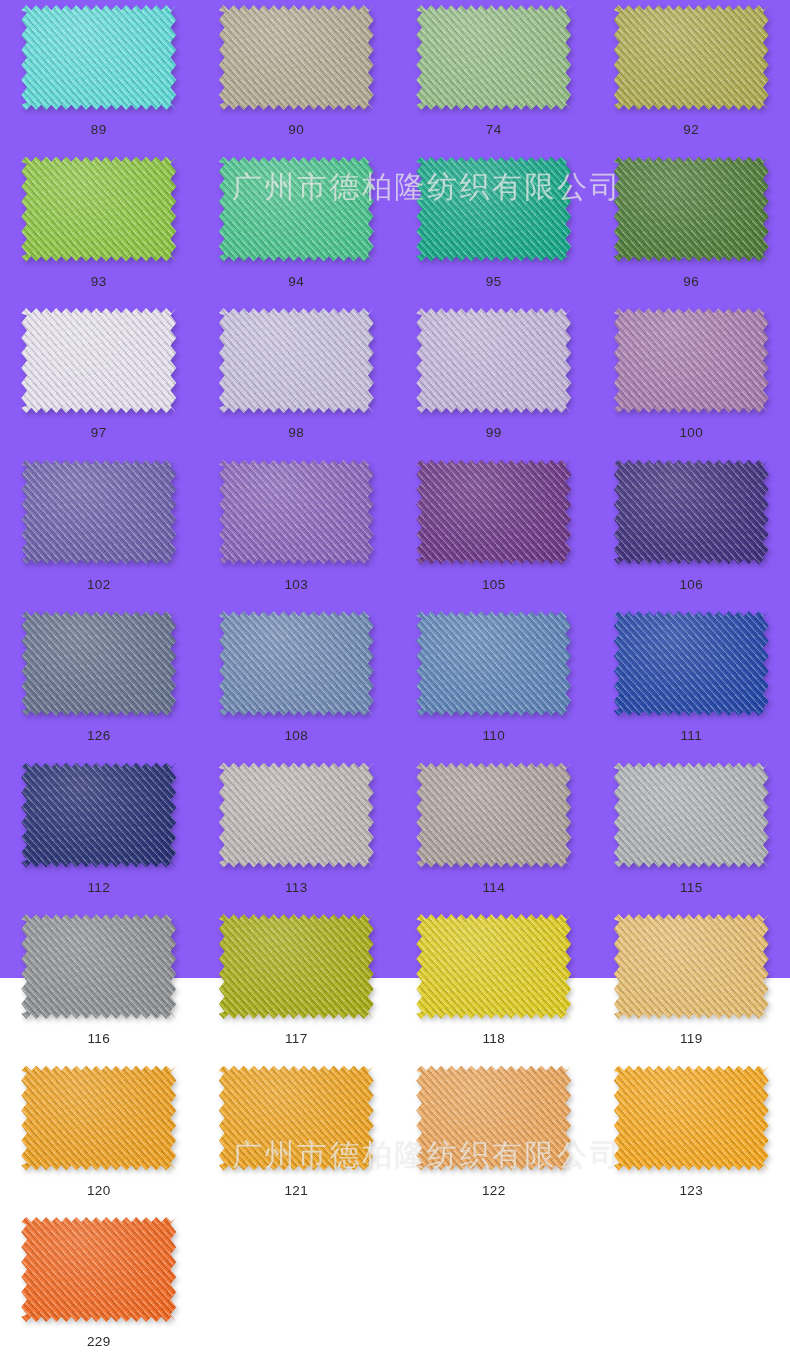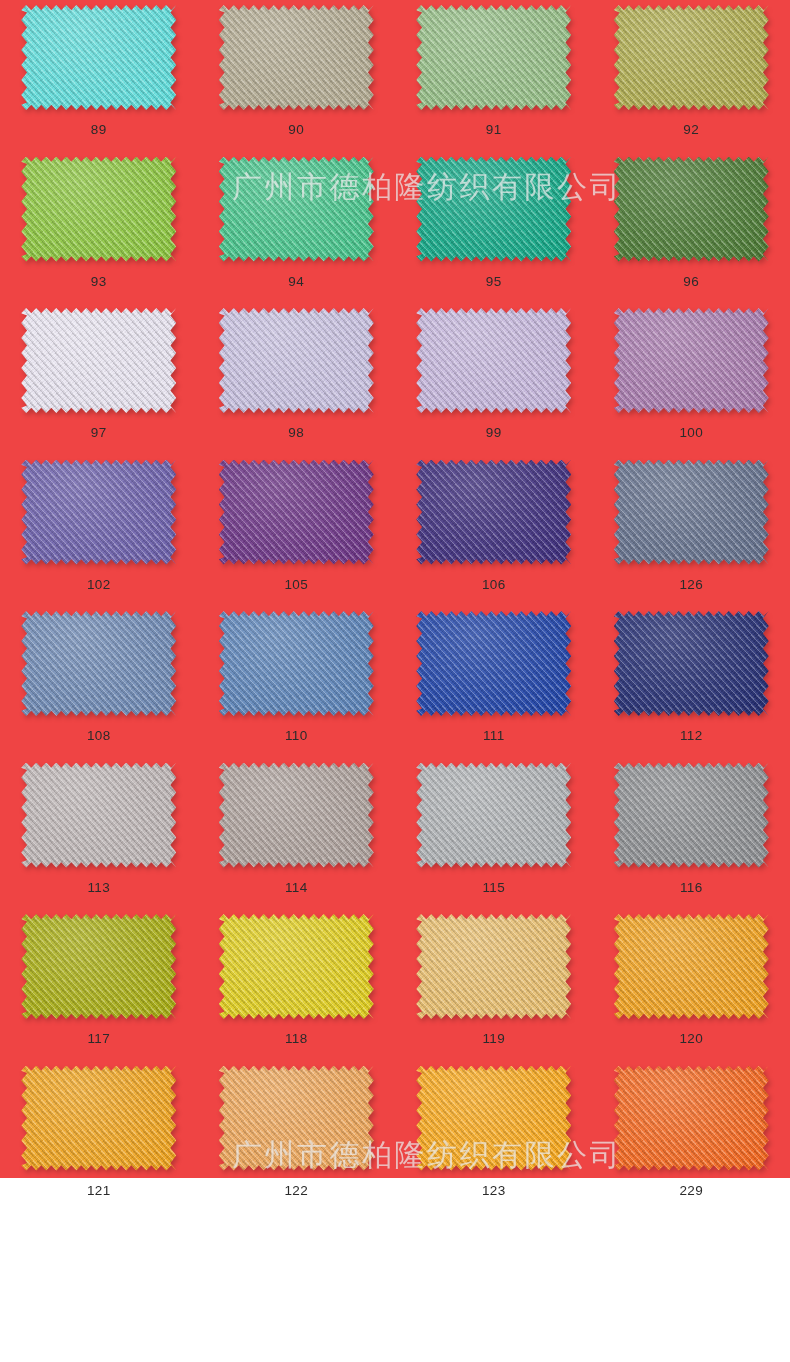--- a/index.html
+++ b/index.html
@@ -6,22 +6,22 @@
 
   html, body {
     width:790px; height:1362px;
     background:#ffffff;
     font-family:"Liberation Sans", sans-serif;
     overflow:hidden;
   }
 
   #page {
     position:relative;
-    width:790px; height:1178px;
-    background:#ef4444;
+    width:790px; height:978px;
+    background:#8b5cf6;
   }
 
   
   #swatch-grid {
     position:absolute;
     inset:0;
     display:grid;
     grid-template-columns:repeat(4, 1fr);
     grid-auto-rows:151.5px;
     padding-top:3px;
@@ -176,21 +176,21 @@
         <div class="swatch-label">90</div>
       </div>
       <div class="cell">
         <div class="swatch-wrap">
           <div class="swatch">
             <div class="base" style="background: rgb(149, 190, 134);"></div>
             <div class="twill"></div>
             <div class="sheen"></div>
           </div>
         </div>
-        <div class="swatch-label">91</div>
+        <div class="swatch-label">74</div>
       </div>
       <div class="cell">
         <div class="swatch-wrap">
           <div class="swatch">
             <div class="base" style="background: rgb(175, 172, 79);"></div>
             <div class="twill"></div>
             <div class="sheen"></div>
           </div>
         </div>
         <div class="swatch-label">92</div>
@@ -281,20 +281,30 @@
             <div class="base" style="background: rgb(107, 95, 171);"></div>
             <div class="twill"></div>
             <div class="sheen"></div>
           </div>
         </div>
         <div class="swatch-label">102</div>
       </div>
       <div class="cell">
         <div class="swatch-wrap">
           <div class="swatch">
+            <div class="base" style="background: rgb(138, 99, 188);"></div>
+            <div class="twill"></div>
+            <div class="sheen"></div>
+          </div>
+        </div>
+        <div class="swatch-label">103</div>
+      </div>
+      <div class="cell">
+        <div class="swatch-wrap">
+          <div class="swatch">
             <div class="base" style="background: rgb(107, 51, 133);"></div>
             <div class="twill"></div>
             <div class="sheen"></div>
           </div>
         </div>
         <div class="swatch-label">105</div>
       </div>
       <div class="cell">
         <div class="swatch-wrap">
           <div class="swatch">

